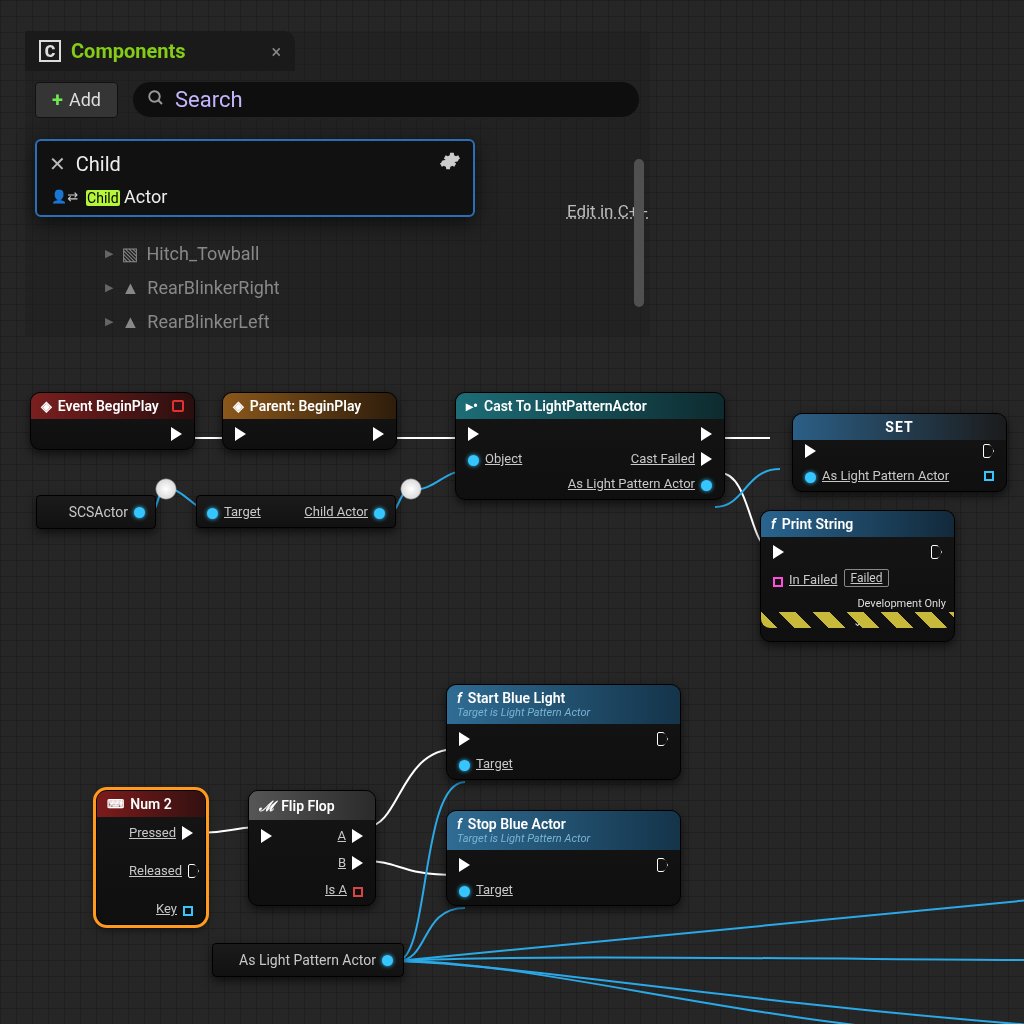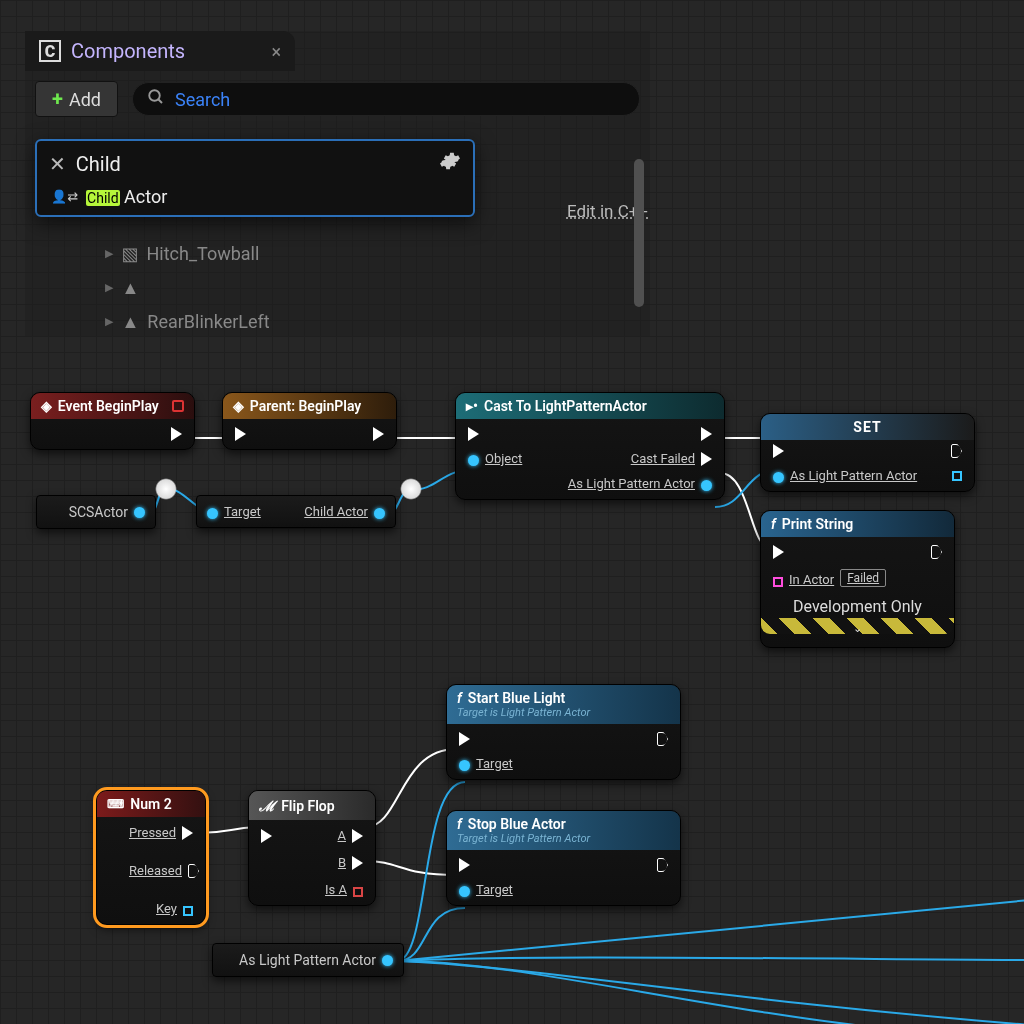--- a/index.html
+++ b/index.html
@@ -8,26 +8,26 @@
 
 .grid-bg { position:absolute; inset:0; background-color:#262626;
   background-image:linear-gradient(#1f1f1f 1px,transparent 1px),linear-gradient(90deg,#1f1f1f 1px,transparent 1px),
                    linear-gradient(#1a1a1a 1px,transparent 1px),linear-gradient(90deg,#1a1a1a 1px,transparent 1px);
   background-size:16px 16px,16px 16px,128px 128px,128px 128px; }
 
 
 .panel { position:absolute; left:25px; top:31px; width:625px; height:305px; background:rgba(30,30,30,.35); }
 .tab { display:flex; align-items:center; gap:10px; padding:8px 14px; background:#1a1a1a; width:270px; border-radius:0 12px 0 0;}
 .tab-icon { width:22px; height:22px; border:2px solid #ddd; display:flex; align-items:center; justify-content:center; font-weight:900; color:#ddd; font-size:16px;}
-.tab-title { font-size:20px; color:#c4b5fd; }
+.tab-title { font-size:20px; color:#84cc16;font-weight:bold; }
 .tab-x { margin-left:auto; color:#888; font-size:18px; cursor:pointer; }
 .toolbar { display:flex; gap:14px; padding:10px 10px 6px; align-items:center;}
 .add-btn { display:flex; align-items:center; gap:6px; background:#353535; border:1px solid #111; border-radius:4px; padding:5px 16px; color:#ddd; font-size:18px;}
 .add-btn .plus { color:#6ee84e; font-size:20px; font-weight:700;}
-.search-box { flex:1; display:flex; align-items:center; gap:10px; background:#0e0e0e; border:1px solid #222; border-radius:20px; padding:5px 14px; color:#3b82f6; font-size:18px;}
+.search-box { flex:1; display:flex; align-items:center; gap:10px; background:#0e0e0e; border:1px solid #222; border-radius:20px; padding:5px 14px; color:#c4b5fd; font-size:22px;}
 .dropdown { position:absolute; left:10px; top:108px; width:440px; background:#111; border:2px solid #2b6fb8; border-radius:6px; padding:4px; box-shadow:0 6px 20px rgba(0,0,0,.6);}
 .dropdown-row { display:flex; align-items:center; padding:5px 8px; gap:10px;}
 .dropdown-row .xbtn { font-size:20px; color:#bbb;}
 .dropdown-row input { flex:1; background:transparent; border:none; outline:none; color:#eee; font-size:20px;}
 .gear { color:#ccc; font-size:20px;}
 .cat { font-size:13px; color:#777; padding:2px 8px;}
 .item-row { display:flex; align-items:center; gap:8px; padding:4px 10px;}
 .hl { background:#b6f63a; color:#000; border-radius:2px; padding:0 1px;}
 .rest { color:#eee; font-size:18px;}
 .editcpp { position:absolute; right:2px; top:170px; color:#bbb; text-decoration:underline dotted; font-size:17px;}
@@ -61,21 +61,21 @@
 .hd-blue2 { background:linear-gradient(90deg,#2f6c94,#14344a);}
 .hd-grey { background:linear-gradient(90deg,#565656,#2a2a2a);}
 .hd-set { background:linear-gradient(90deg,#2b5f86,#1b1b1b); text-align:center; justify-content:center; font-weight:700; letter-spacing:1px;}
 .hd-redkey { background:linear-gradient(90deg,#7c1b1b,#331010);}
 
 .sel-orange { outline:3px solid #ff9a1f; border-radius:11px;}
 
 .subtitle { font-size:11px; font-style:italic; color:#7ab4d3; font-weight:400;text-align:center;}
 
 .haz { height:16px; background:repeating-linear-gradient(45deg,#c8b93a 0 12px,#111 12px 24px); border-radius:0 0 9px 9px;}
-.devtxt { text-align:center; font-size:16px; color:#ddd; padding:2px 8px;}
+.devtxt { text-align:right; font-size:11px; color:#ddd; padding:2px 8px;}
 .chev { text-align:center; color:#ddd; font-size:11px; position:relative; top:-12px;}
 
 .valbox { border:1px solid #888; padding:1px 6px; font-size:12px; color:#ccc; border-radius:2px;}
 
 
 svg.wires { position:absolute; inset:0; pointer-events:none;}
 .w { fill:none; stroke:#fff; stroke-width:2; }
 .wb { fill:none; stroke:#2aa9e8; stroke-width:2;}
 
 .glyph { font-size:13px; color:#ccc; }
@@ -158,20 +158,21 @@
   <div class="editcpp">Edit in C++</div>
   <div class="tree">
     <div class="tree-row">
         <span class="tri">▶</span>
         <span>▧</span>
         <span>Hitch_Towball</span>
       </div>
     <div class="tree-row">
         <span class="tri">▶</span>
         <span>▲</span>
+        <span>RearBlinkerRight</span>
       </div>
     <div class="tree-row">
         <span class="tri">▶</span>
         <span>▲</span>
         <span>RearBlinkerLeft</span>
       </div>
   </div>
   <div class="scrollbar"></div>
 </div>
 
@@ -235,21 +236,21 @@
     <div class="pin-row">
       <span></span>
       <span class="pin pin-r">
           <span>As Light Pattern Actor</span>
           <span class="dot"></span>
         </span>
     </div>
   </div>
 </div>
 
-<div class="node" style="left:760px; top:413px; width:215px;">
+<div class="node" style="left:792px; top:413px; width:215px;">
   <div class="node-hd hd-set">
       <span>SET</span>
     </div>
   <div class="node-body" style="padding-top:4px;">
     <div class="pin-row">
       <span class="pin pin-l">
           <span class="exec"></span>
         </span>
       <span class="pin pin-r">
           <span class="exec-o"></span>
@@ -277,21 +278,21 @@
       <span class="pin pin-l">
           <span class="exec"></span>
         </span>
       <span class="pin pin-r">
           <span class="exec-o"></span>
         </span>
     </div>
     <div class="pin-row">
       <span class="pin pin-l">
           <span class="dot-pink"></span>
-          <span>In Actor</span>
+          <span>In Failed</span>
           <span class="valbox">Failed</span>
         </span>
     </div>
   </div>
   <div class="devtxt">Development Only</div>
   <div class="haz"></div>
   <div class="chev">⌄</div>
 </div>
 
 <div class="node small-node" style="left:36px; top:495px; width:120px; padding:8px 10px; display:flex; align-items:center; justify-content:flex-end; gap:6px;">

